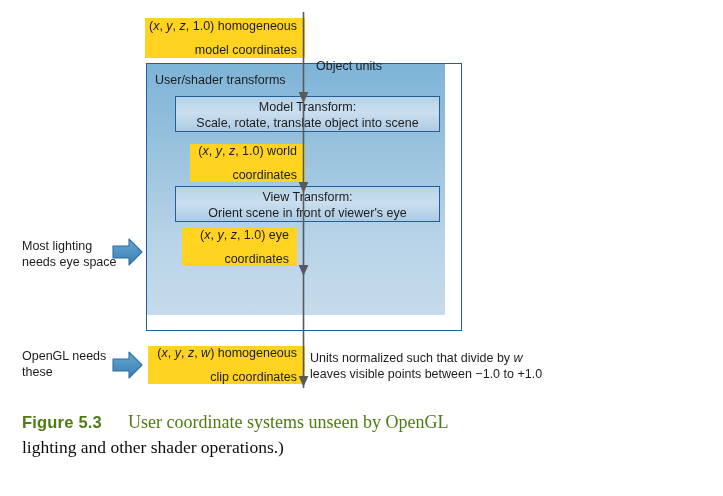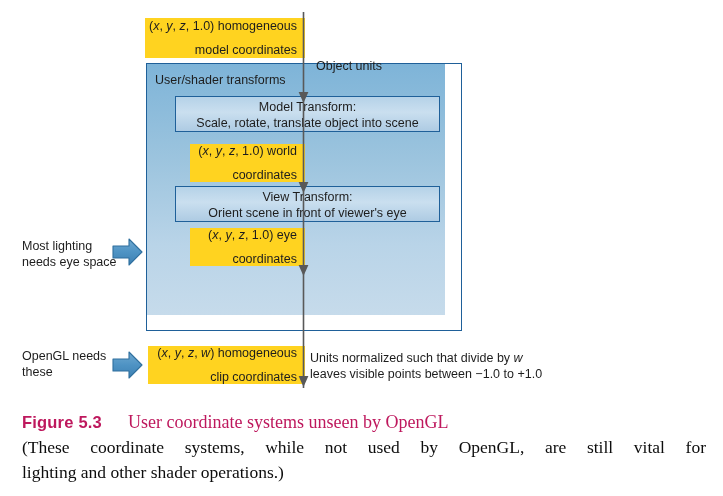--- a/index.html
+++ b/index.html
@@ -93,21 +93,21 @@
   #caption {
     position: absolute;
     left: 22px;
     top: 410px;
     width: 690px;
   }
   .cap-line1 {
     font-size: 17px;
     line-height: 24px;
     white-space: nowrap;
-    color: #be185d;
+    color: #4d7c0f;
   }
   .cap-figno {
     font-family: "Liberation Sans", sans-serif;
     font-weight: bold;
     font-size: 16.5px;
     letter-spacing: 0.2px;
   }
   .cap-title {
     font-family: "Liberation Serif", serif;
     font-size: 18px;
@@ -158,21 +158,21 @@
   <div class="abs yellow-box" style="left:145px; top:18px; width:160px; height:40px;">
     <span class="ln">(<span class="var">x</span>, <span class="var">y</span>, <span class="var">z</span>, 1.0) homogeneous</span>
     <span class="ln">model coordinates</span>
   </div>
 
   <div class="abs yellow-box" style="left:190px; top:144px; width:115px; height:38px;">
     <span class="ln">(<span class="var">x</span>, <span class="var">y</span>, <span class="var">z</span>, 1.0) world</span>
     <span class="ln">coordinates</span>
   </div>
 
-  <div class="abs yellow-box" style="left:190px; top:228px; width:115px; height:38px;padding-left:32px;">
+  <div class="abs yellow-box" style="left:182px; top:228px; width:115px; height:38px;padding-left:32px;">
     <span class="ln">(<span class="var">x</span>, <span class="var">y</span>, <span class="var">z</span>, 1.0) eye</span>
     <span class="ln">coordinates</span>
   </div>
 
   <div class="abs yellow-box" style="left:148px; top:346px; width:157px; height:38px;padding-left:45px;">
     <span class="ln">(<span class="var">x</span>, <span class="var">y</span>, <span class="var">z</span>, <span class="var">w</span>) homogeneous</span>
     <span class="ln">clip coordinates</span>
   </div>
 
   <svg class="flow-arrow" style="left:288px; top:8px;" width="32" height="384" viewBox="0 0 32 384">
@@ -222,18 +222,17 @@
       </linearGradient>
     </defs>
     <polygon points="1,9 17,9 17,2 30,15 17,28 17,21 1,21" fill="url(#ba2)" stroke="#2f6f9e" stroke-width="1.1" stroke-linejoin="round"></polygon>
   </svg>
 
   <div id="caption">
     <div class="cap-line1">
       <span class="cap-figno">Figure 5.3</span><span class="cap-title">User coordinate systems unseen by OpenGL</span>
     </div>
     <div class="cap-body">
-      <span class="jline">(These coordinate systems, while not used by OpenGL, are still vital for</span>
       <span class="jlast">lighting and other shader operations.)</span>
     </div>
   </div>
 
 </div>
 
 </body></html>

